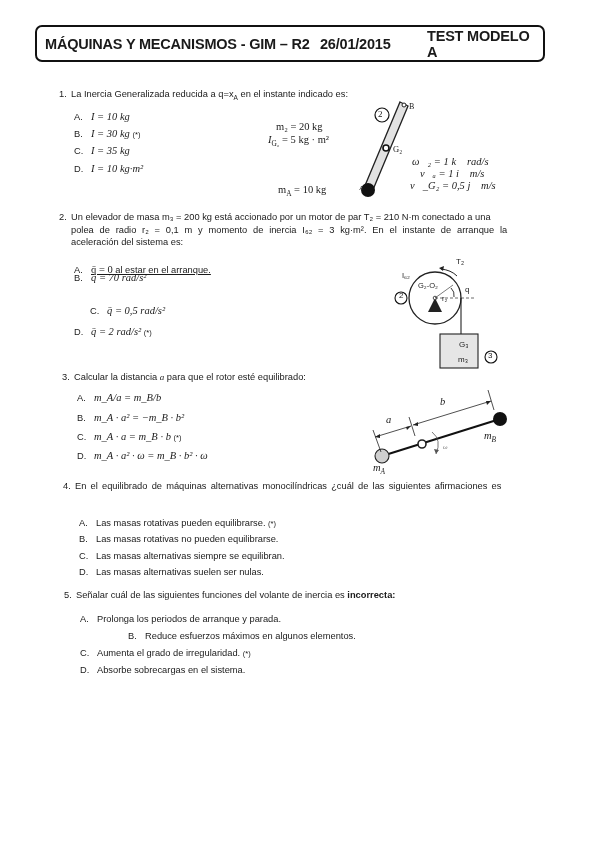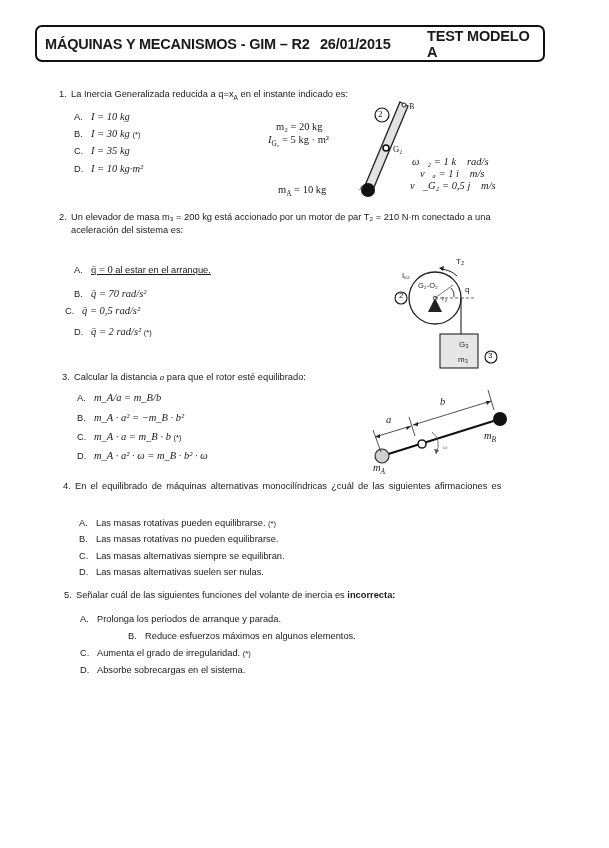--- a/index.html
+++ b/index.html
@@ -72,31 +72,32 @@
 </svg>
 <div class="diag-text" style="left:378px; top:109px; font-size:9px;">2</div>
 <div class="diag-text" style="left:409px; top:102px; font-size:8px;">B</div>
 <div class="diag-text" style="left:393px; top:144px; font-size:8.5px;">G₂</div>
 <div class="diag-text" style="left:359px; top:184px; font-size:7px;">A</div>
 
 <div class="q-stem" style="left:59px; top:211px; width:470px;">
   <span class="num">2.</span>
   <div class="txt">
     <div style="white-space:nowrap;">Un elevador de masa m₃ = 200 kg está accionado por un motor de par T₂ = 210 N·m  conectado a una</div>
+    <div style="white-space:nowrap; word-spacing:3.2px;">polea de radio r₂ = 0,1 m y momento de inercia I₆₂ = 3 kg·m². En el instante de arranque la</div>
     <div>aceleración del sistema es:</div>
   </div>
 </div>
 
 <div class="opt" style="left:74px; top:264px;text-decoration:underline;">
   <span class="letter">A.</span><span class="mathr">q̈ = 0</span><span> al estar en el arranque.</span>
 </div>
-<div class="opt" style="left:74px; top:288px;">
+<div class="opt" style="left:74px; top:272px;">
   <span class="letter">B.</span><span class="math">q̈ = 70 rad/s²</span>
 </div>
-<div class="opt" style="left:65px; top:305px;">
+<div class="opt" style="left:90px; top:305px;">
   <span class="letter">C.</span><span class="math">q̈ = 0,5 rad/s²</span>
 </div>
 <div class="opt" style="left:74px; top:326px;">
   <span class="letter">D.</span><span class="math">q̈ = 2 rad/s²</span> <span class="small">(*)</span>
 </div>
 
 <svg style="left:395px; top:260px;" width="120" height="110">
   <circle cx="40" cy="38" r="26" fill="none" stroke="#222" stroke-width="1.3"></circle>
   <polygon points="40,38 33,52 47,52" fill="#222"></polygon>
   <circle cx="40" cy="38" r="1.8" fill="#fff" stroke="#222" stroke-width="0.8"></circle>

